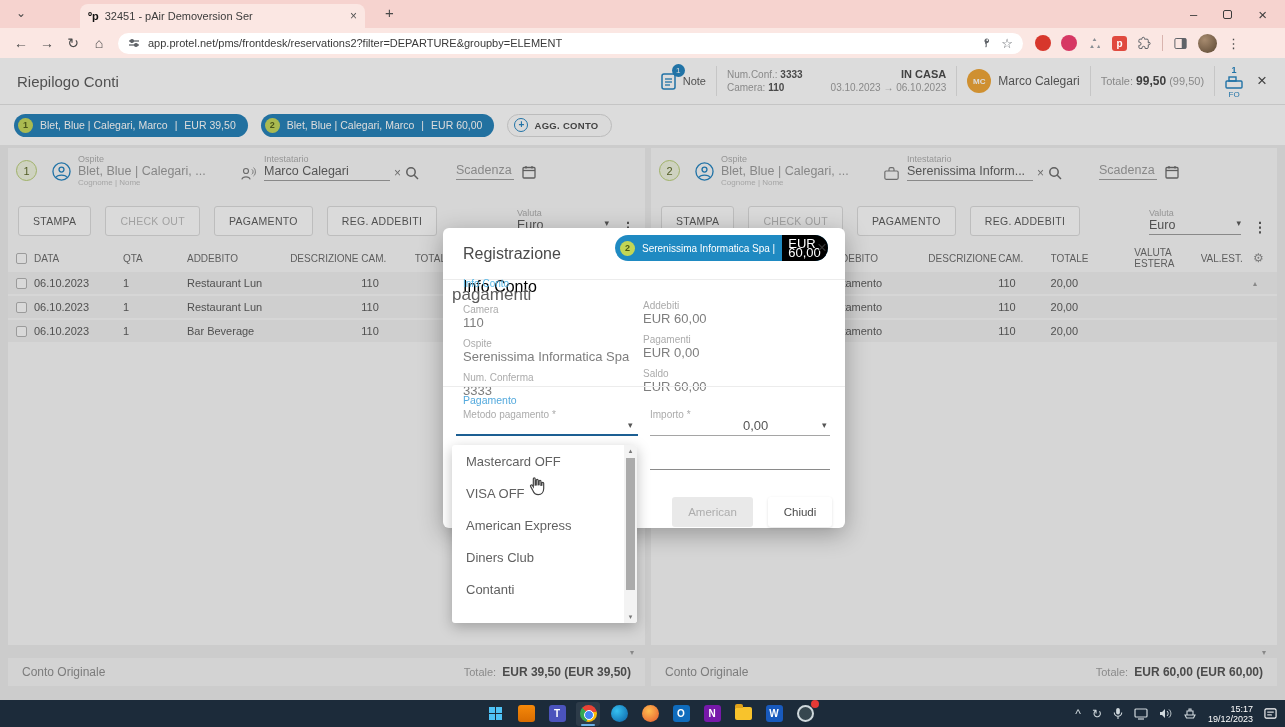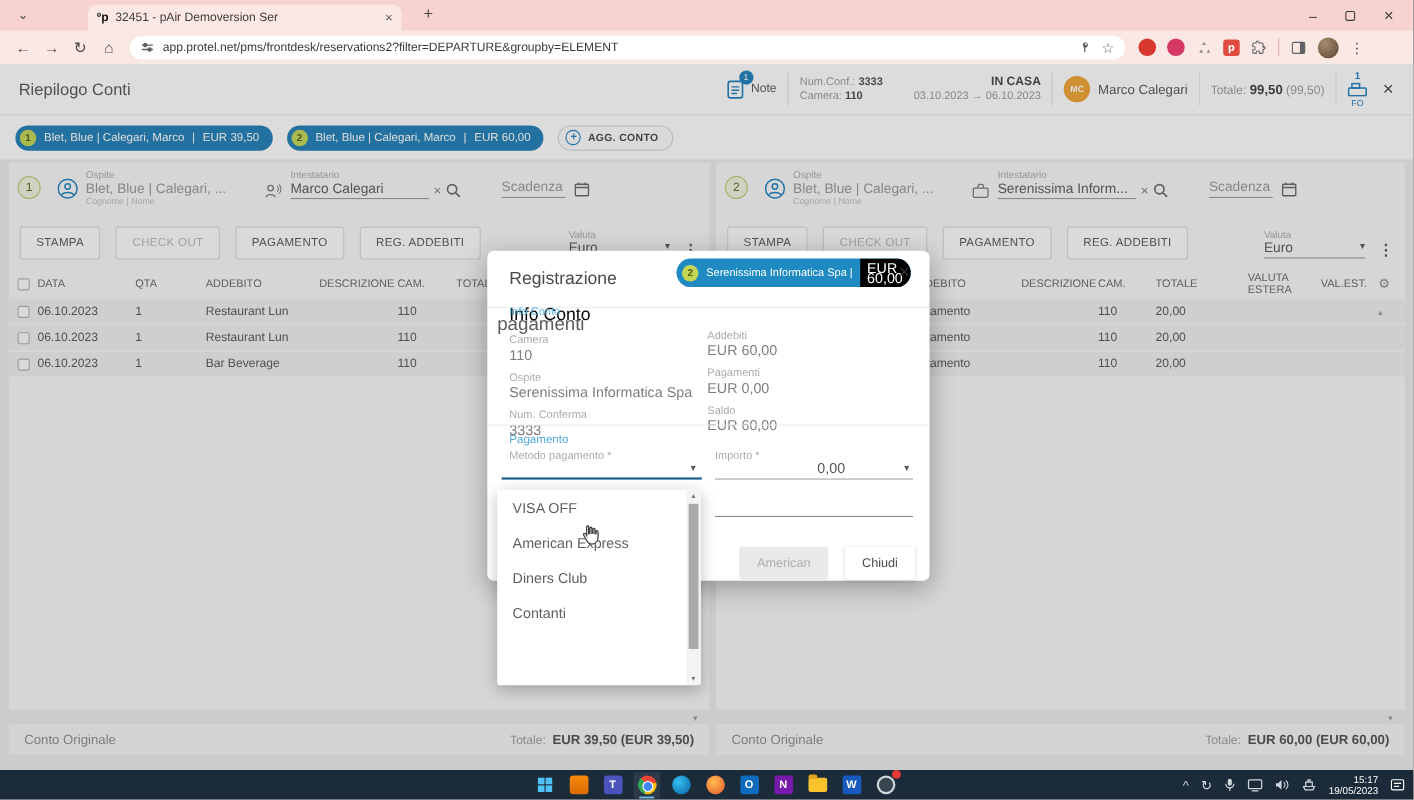--- a/index.html
+++ b/index.html
@@ -525,20 +525,21 @@
       <div class="abs flbl" style="left:207px;top:173px;">Importo *</div>
       <div class="abs" style="left:300px;top:190px;font-size:13px;color:#555;">0,00</div>
       <div class="impline"></div>
       <span class="caret abs" style="left:379px;top:192px;">▾</span>
       <div class="cmtline"></div>
       <div class="mbtn registra">American</div>
       <div class="mbtn chiudi">Chiudi</div>
     </div>
 
     <div class="ddown">
+      <div class="dditem">Mastercard OFF</div>
       <div class="dditem">VISA OFF</div>
       <div class="dditem">American Express</div>
       <div class="dditem">Diners Club</div>
       <div class="dditem">Contanti</div>
       <div class="ddscroll">
         <span class="ddarr" style="top:2px;">▴</span>
         <div class="ddthumb"></div>
         <span class="ddarr" style="bottom:2px;">▾</span>
       </div>
     </div>
@@ -602,21 +603,21 @@
         </svg>
       <svg width="13" height="11" viewBox="0 0 13 11">
           <path d="M1 4h2l3-3v9L3 7H1z" fill="#cfd8dc"></path>
           <path d="M8 3c1.5 1.2 1.5 3.8 0 5M10 1.5c2.5 2 2.5 6 0 8" stroke="#cfd8dc" stroke-width="1" fill="none"></path>
         </svg>
       <svg width="14" height="11" viewBox="0 0 14 11">
           <path d="M2 7h10l-1.5 3h-7zM4 7V3h6v4M6 3V1h2v2" fill="none" stroke="#cfd8dc" stroke-width="1.1"></path>
         </svg>
       <div class="timeblk">
         <div>15:17</div>
-        <div>19/05/2023</div>
+        <div>19/12/2023</div>
       </div>
       <svg width="13" height="13" viewBox="0 0 14 14">
           <rect x="1" y="2" width="12" height="10" rx="1.5" fill="none" stroke="#fff" stroke-width="1.2"></rect>
           <line x1="3.5" y1="5.5" x2="10.5" y2="5.5" stroke="#fff" stroke-width="1.1"></line>
           <line x1="3.5" y1="8.5" x2="8.5" y2="8.5" stroke="#fff" stroke-width="1.1"></line>
         </svg>
     </div>
   </div>
 </div>
 

